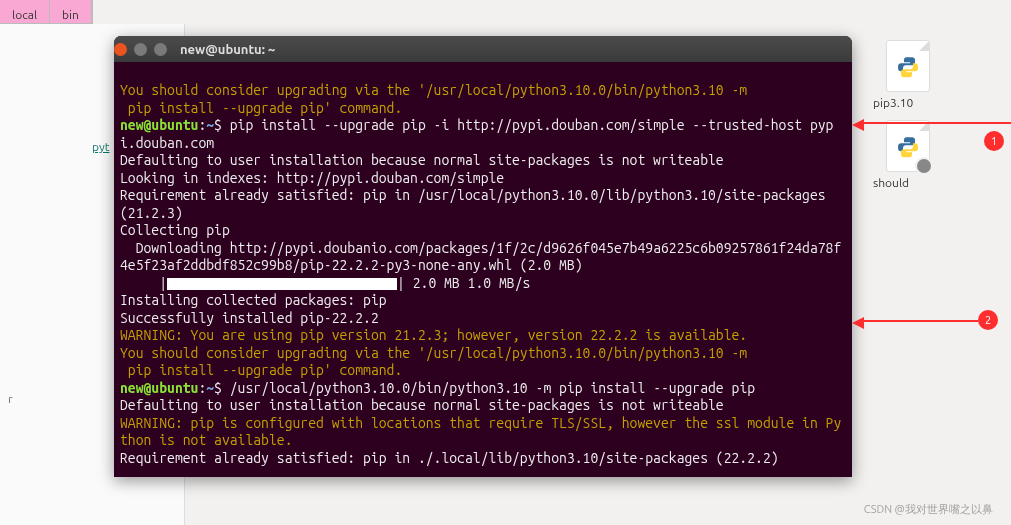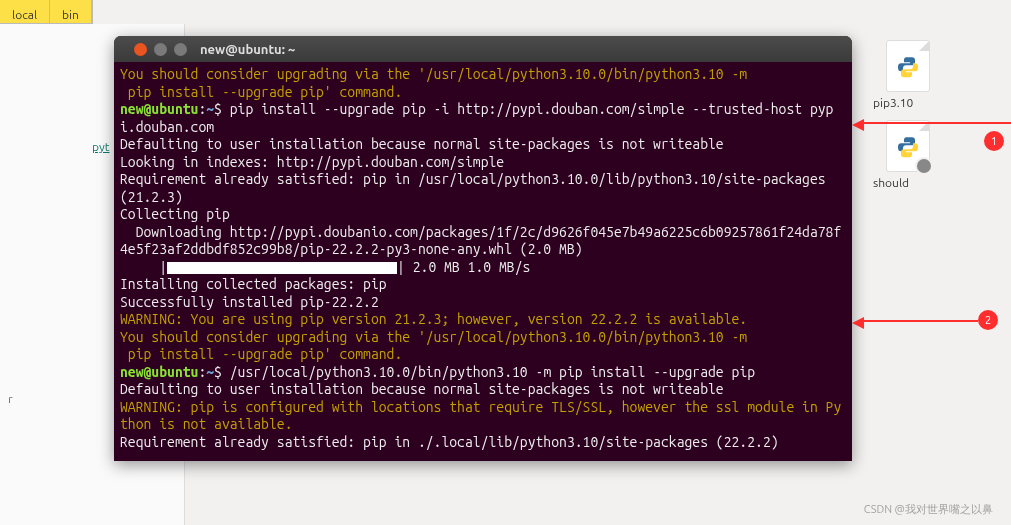--- a/index.html
+++ b/index.html
@@ -11,21 +11,21 @@
   }
   
   .breadcrumb {
     position: absolute; left: 0; top: 0; height: 24px;
     display: flex; align-items: stretch;
     border: 1px solid #bbb; border-top: none; border-left: none;
     background: #f6f5f4;
   }
   .breadcrumb span {
     padding: 8px 12px; font-size: 12px; color: #333;
-    border-right: 1px solid #bbb; background: #fde047;
+    border-right: 1px solid #bbb; background: #f9a8d4;
   }
   
   .desk-icon {
     position: absolute; width: 70px; text-align: left;
     font-size: 12px; color: #333;
   }
   .desk-icon .glyph {
     width: 44px; height: 52px; margin: 0 auto 4px;
     background: #fff; border: 1px solid #ddd; border-radius: 3px;
     position: relative;
@@ -51,29 +51,29 @@
   }
   
   .term {
     position: absolute; left: 114px; top: 36px; width: 738px;
     background: #2c001e;
     border-radius: 7px 7px 0 0; box-shadow: 0 4px 16px rgba(0,0,0,0.4);
     overflow: hidden;
   }
   .term-titlebar {
     height: 26px; background: linear-gradient(#4c4c4c,#3a3a3a);
-    display: flex; align-items: center; padding: 0 20px;
+    display: flex; align-items: center; padding: 0 0;
   }
   .tb-btn { width: 13px; height: 13px; border-radius: 50%; margin-right: 7px; }
   .tb-close { background: #e95420; }
   .tb-min   { background: #7a7a7a; }
   .tb-max   { background: #7a7a7a; }
   .tb-title { color: #ddd; font-size: 13px; margin-left: 6px; font-weight: bold; }
   .term-body {
-    padding: 4px 6px 10px;
+    padding: 20px 6px 10px;
     font-family: "Ubuntu Mono","DejaVu Sans Mono",monospace;
     font-size: 14px; line-height: 1.25;
     color: #eee; white-space: pre-wrap; word-break: break-all;
   }
   .y { color: #c4a000; }      
   .u { color: #8ae234; font-weight: bold; }
   .path { color: #729fcf; font-weight: bold; }
   .progress-bar {
     display: inline-block; width: 230px; height: 12px;
     background: #fff; vertical-align: middle;

